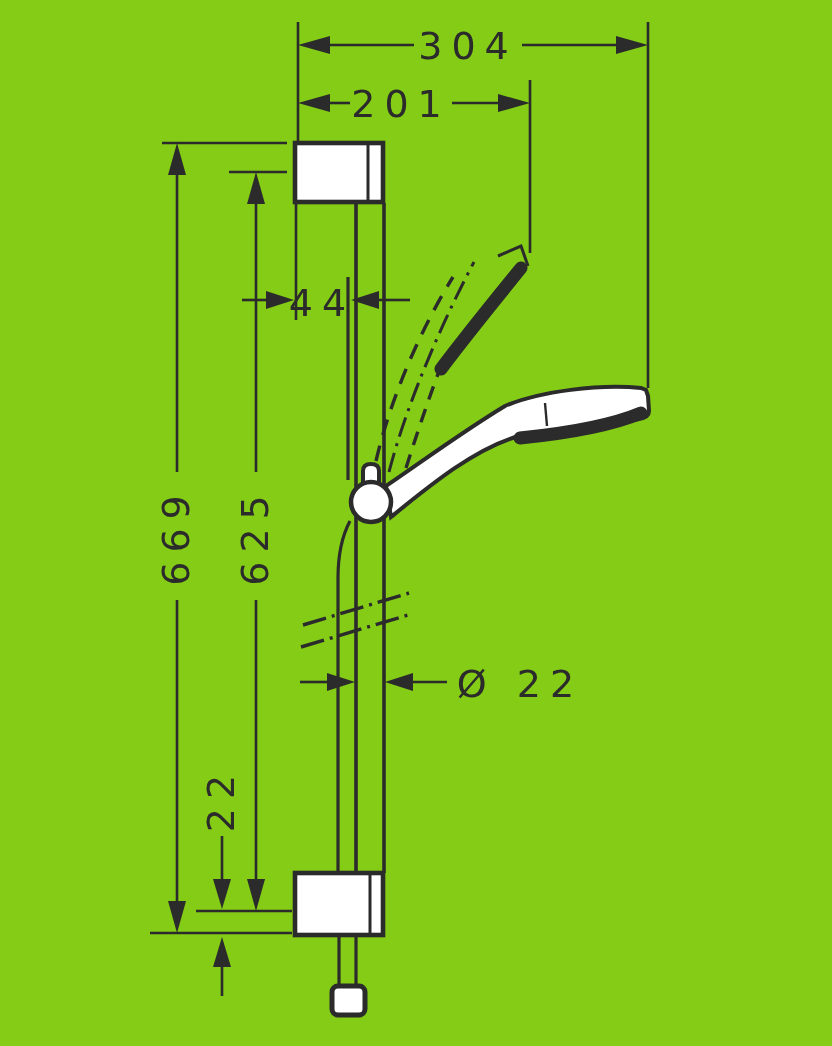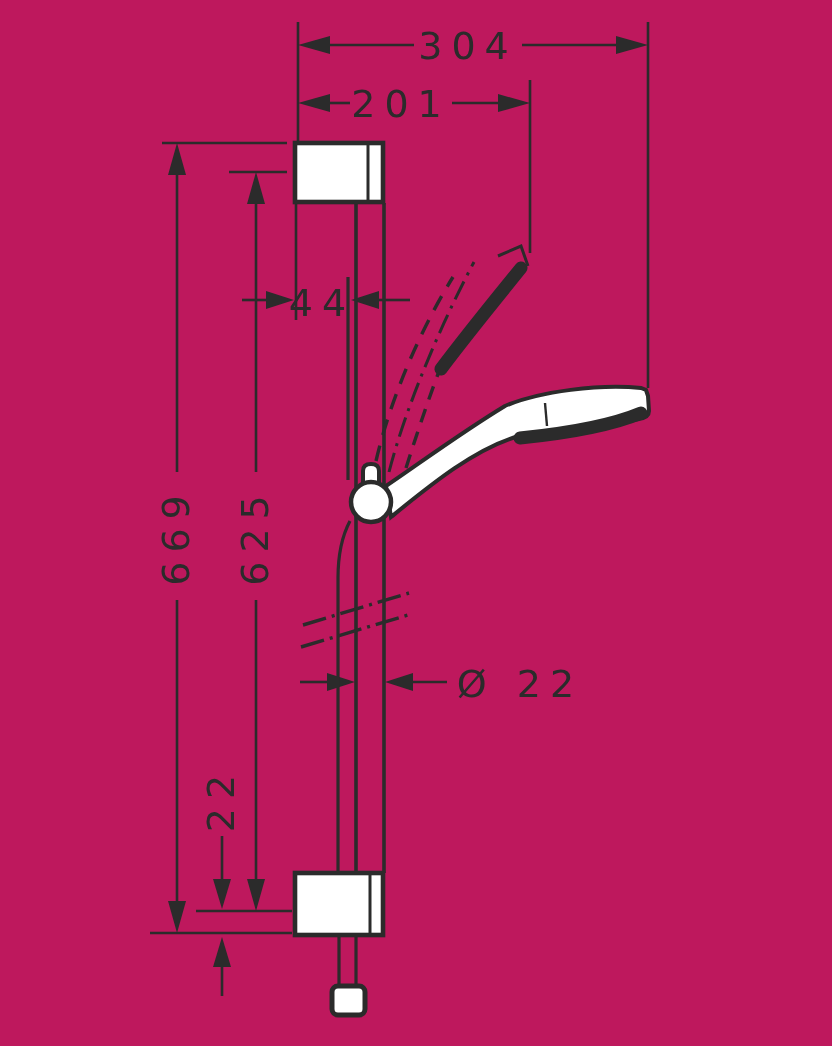--- a/index.html
+++ b/index.html
@@ -1,16 +1,16 @@
 <!DOCTYPE html>
 <html><head>
 <meta charset="utf-8">
 <style>
   html,body{margin:0;padding:0;background:#ffffff;}
-  .stage{position:relative;width:832px;height:1046px;background:#be185d;overflow:hidden;
+  .stage{position:relative;width:832px;height:1046px;background:#84cc16;overflow:hidden;
          font-family:"DejaVu Sans","Liberation Sans",sans-serif;}
   svg{display:block}
   .dim-text{font-family:"DejaVu Sans","Liberation Sans",sans-serif;
             font-size:38px;letter-spacing:9px;fill:#2b2b2b;}
   .ink-stroke{stroke:#2b2b2b;fill:none;}
   .ink-fill{fill:#2b2b2b;stroke:none;}
   .white-part{fill:#ffffff;stroke:#2b2b2b;}
 </style>
 </head>
 <body>

